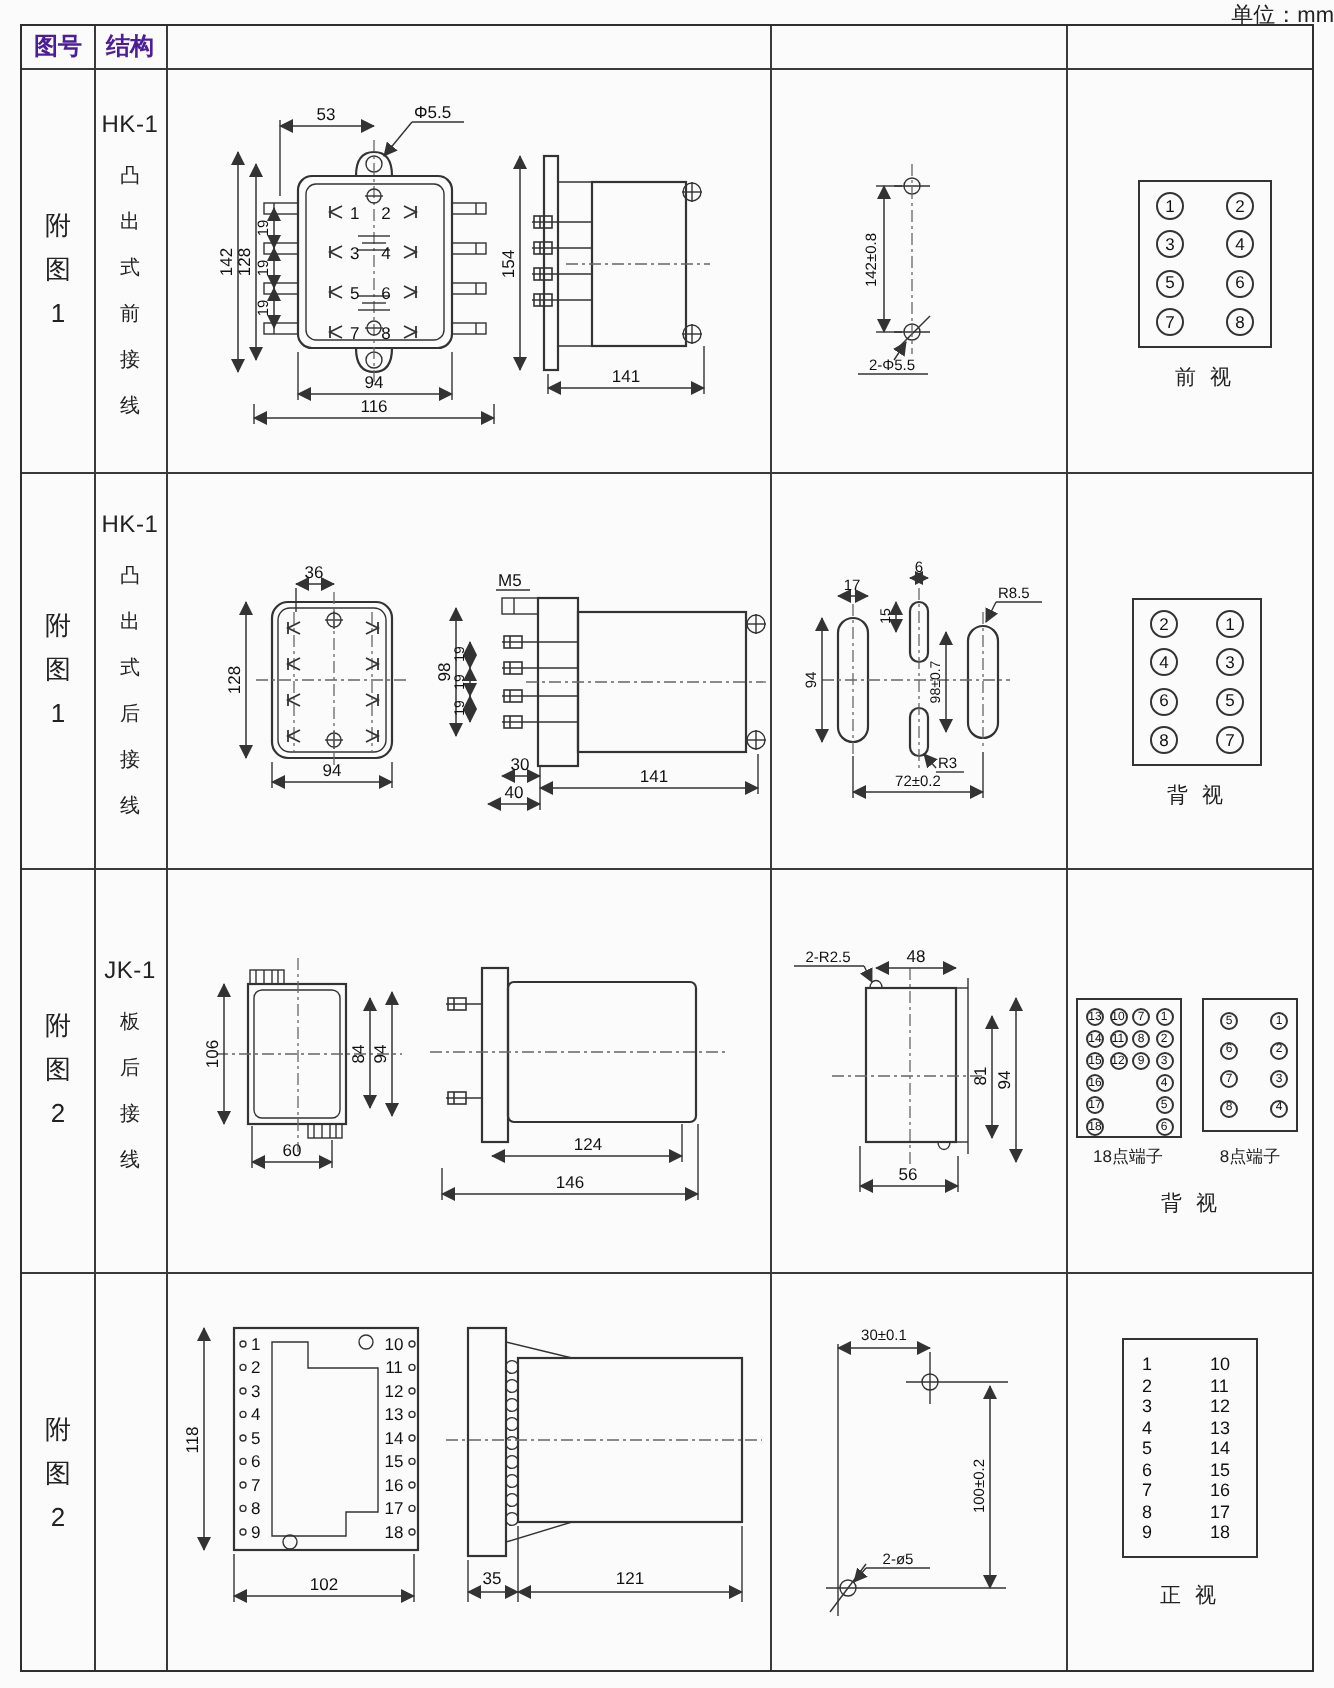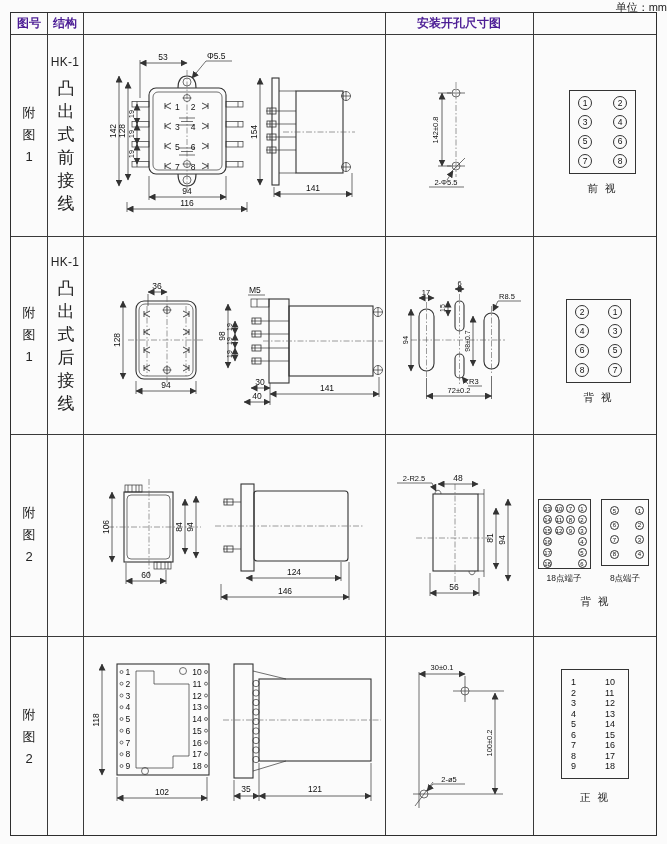--- a/index.html
+++ b/index.html
@@ -6,21 +6,21 @@
   body{width:667px;height:844px;background:#fbfbfb;font-family:"Liberation Sans",sans-serif;color:#1a1a1a;position:relative;overflow:hidden;}
   .unit{position:absolute;top:0;right:0;font-size:11px;color:#222;}
   .sheet{position:absolute;left:10px;top:12px;width:647px;height:824px;border:1.6px solid #2e2e2e;box-sizing:border-box;}
   .vline{position:absolute;top:0;bottom:0;width:1px;background:#3a3a3a;}
   .hline{position:absolute;left:0;right:0;height:1px;background:#3a3a3a;}
   .cell{position:absolute;box-sizing:border-box;}
   .hcell{display:flex;align-items:center;justify-content:center;font-size:12px;font-weight:600;color:#4c1d95;}
   .figcell,.structcell{display:flex;flex-direction:column;align-items:center;justify-content:center;}
   .vtext{width:16px;word-break:break-all;text-align:center;line-height:22px;font-size:13px;color:#222;}
   .model{font-size:12px;margin-bottom:8px;color:#222;letter-spacing:.3px;}
-  .vdesc{width:15px;word-break:break-all;text-align:center;line-height:23px;font-size:17px;color:#222;}
+  .vdesc{width:15px;word-break:break-all;text-align:center;line-height:23px;font-size:10px;color:#222;}
   svg{position:absolute;overflow:visible;}
   svg text{font-family:"Liberation Sans",sans-serif;font-size:8.5px;fill:#111;}
   .tm{text-anchor:middle;}
   .f7{font-size:7px;} .f75{font-size:7.5px;}
   .ol{stroke:#333;stroke-width:1.1;fill:none;}
   .th{stroke:#333;stroke-width:0.7;fill:none;}
   .cl{stroke:#666;stroke-width:0.65;fill:none;stroke-dasharray:6 2 1.5 2;}
   .dim{stroke:#333;stroke-width:0.75;fill:none;marker-start:url(#ar);marker-end:url(#ar);}
   .ld{stroke:#333;stroke-width:0.7;fill:none;marker-end:url(#ar);}
   .tbox{position:absolute;border:1.2px solid #333;box-sizing:border-box;background:transparent;}
@@ -59,21 +59,20 @@
   <div class="vline" style="left:72px"></div>
   <div class="vline" style="left:374px"></div>
   <div class="vline" style="left:522px"></div>
   <div class="hline" style="top:21px"></div>
   <div class="hline" style="top:223px"></div>
   <div class="hline" style="top:421px"></div>
   <div class="hline" style="top:623px"></div>
 
   <div class="cell hcell" style="left:0;top:0;width:36px;height:21px">图号</div>
   <div class="cell hcell" style="left:36px;top:0;width:36px;height:21px">结构</div>
-  <div class="cell hcell" style="left:374px;top:0;width:148px;height:21px">安装开孔尺寸图</div>
 
   <div class="cell figcell" style="left:0;top:21px;width:36px;height:202px">
     <div class="vtext">附图1</div>
   </div>
   <div class="cell structcell" style="left:36px;top:21px;width:36px;height:202px">
     <div class="model">HK-1</div>
     <div class="vdesc">凸出式前接线</div>
   </div>
 
   <svg style="left:72px;top:21px" width="302" height="202">
@@ -351,20 +350,24 @@
       <span class="circ">3</span>
       <span class="circ">5</span>
       <span class="circ">7</span>
     </div>
   </div>
   <div class="tlabel" style="left:555px;top:378px;width:65px">背 视</div>
 
   <div class="cell figcell" style="left:0;top:421px;width:36px;height:202px">
     <div class="vtext">附图2</div>
   </div>
+  <div class="cell structcell" style="left:36px;top:421px;width:36px;height:202px">
+    <div class="model">JK-1</div>
+    <div class="vdesc">板后接线</div>
+  </div>
 
   <svg style="left:72px;top:421px" width="302" height="202">
     <g>
       <rect class="ol" x="41" y="58" width="49" height="70"></rect>
       <rect class="th" x="44" y="61" width="43" height="64" rx="4"></rect>
       <rect class="th" x="42" y="51" width="17" height="7"></rect>
       <g class="th">
           <line x1="45" y1="51" x2="45" y2="58"></line>
           <line x1="49" y1="51" x2="49" y2="58"></line>
           <line x1="53" y1="51" x2="53" y2="58"></line>

